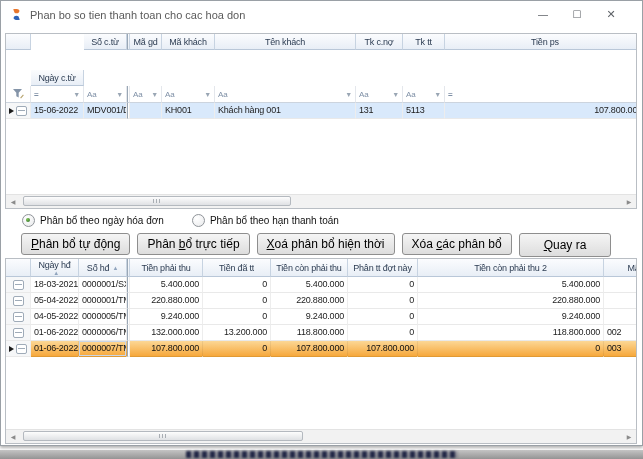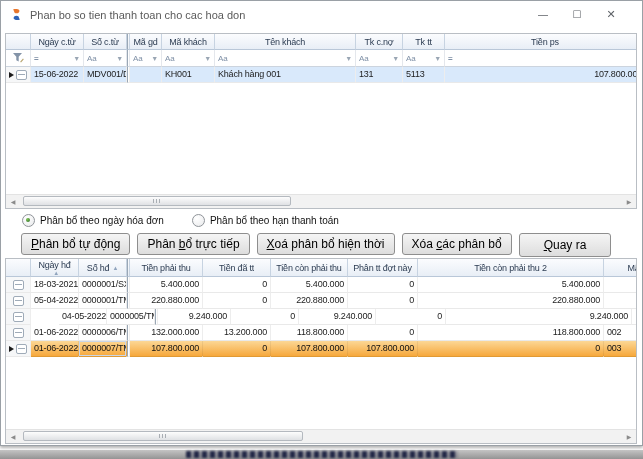--- a/index.html
+++ b/index.html
@@ -94,21 +94,21 @@
     </svg>
     <span class="title">Phan bo so tien thanh toan cho cac hoa don</span>
     <span class="winbtn">—</span>
     <span class="winbtn">☐</span>
     <span class="winbtn close">✕</span>
   </div>
 
   <div id="topgrid" class="grid">
       <div class="g-row g-hrow">
         <div class="g-cell g-ind"></div>
-        <div class="g-cell" style="width: 53px;">
+        <div class="g-cell" style="width: 53px; margin-top: 36px;">
           <span class="g-hlabel">Ngày c.từ</span>
         </div>
         <div class="g-cell" style="width: 43px;">
           <span class="g-hlabel">Số c.từ</span>
         </div>
         <div class="g-cell g-freeze"></div>
         <div class="g-cell" style="width: 32px;">
           <span class="g-hlabel">Mã gd</span>
         </div>
         <div class="g-cell" style="width: 53px;">
@@ -277,21 +277,21 @@
         <div class="g-cell" style="width: 68px; text-align: right;">0</div>
         <div class="g-cell" style="width: 77px; text-align: right;">220.880.000</div>
         <div class="g-cell" style="width: 70px; text-align: right;">0</div>
         <div class="g-cell" style="width: 186px; text-align: right;">220.880.000</div>
         <div class="g-cell" style="width: 60px; text-align: left;"></div>
       </div>
       <div class="g-row g-drow">
         <div class="g-cell g-ind">
           <span class="det"></span>
         </div>
-        <div class="g-cell" style="width: 48px; text-align: left; margin-left: 28px;">04-05-2022</div>
+        <div class="g-cell" style="width: 48px; text-align: left;">04-05-2022</div>
         <div class="g-cell" style="width: 48px; text-align: right;">0000005/TM1</div>
         <div class="g-cell g-freeze"></div>
         <div class="g-cell" style="width: 73px; text-align: right;">9.240.000</div>
         <div class="g-cell" style="width: 68px; text-align: right;">0</div>
         <div class="g-cell" style="width: 77px; text-align: right;">9.240.000</div>
         <div class="g-cell" style="width: 70px; text-align: right;">0</div>
         <div class="g-cell" style="width: 186px; text-align: right;">9.240.000</div>
         <div class="g-cell" style="width: 60px; text-align: left;"></div>
       </div>
       <div class="g-row g-drow">

